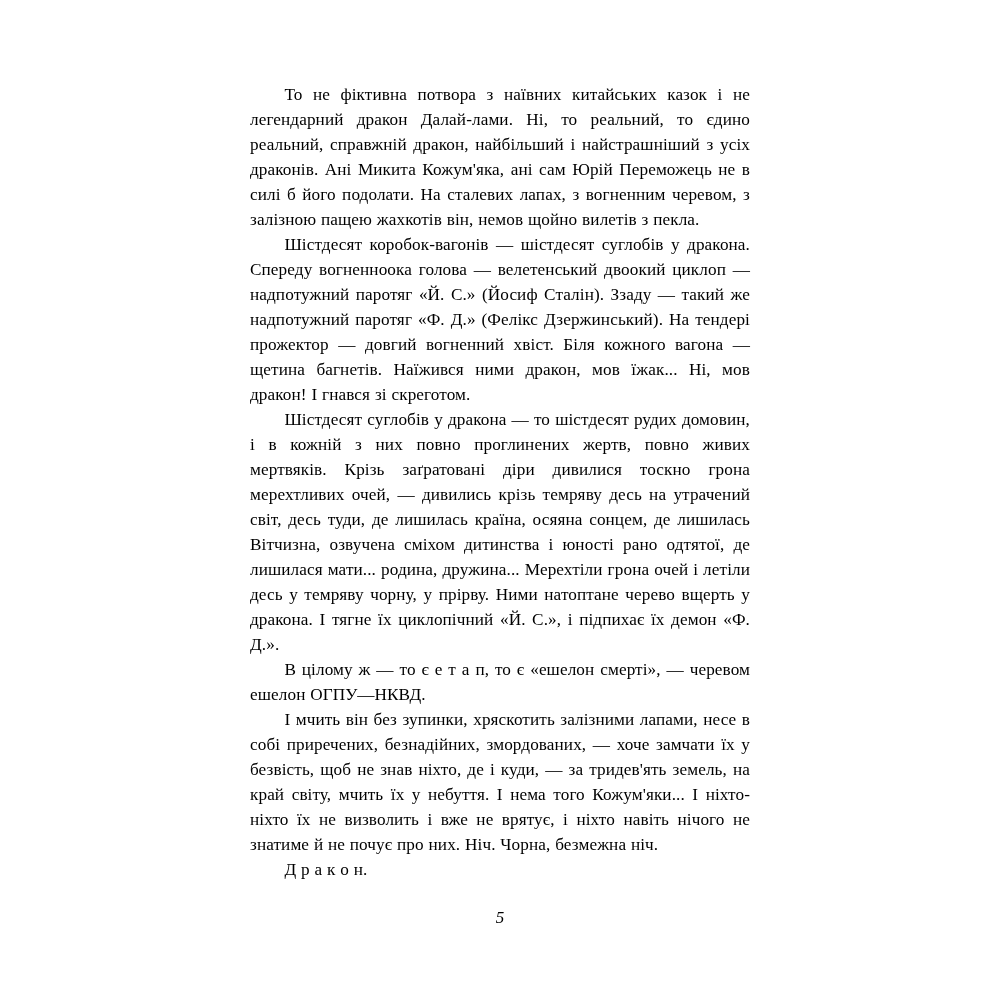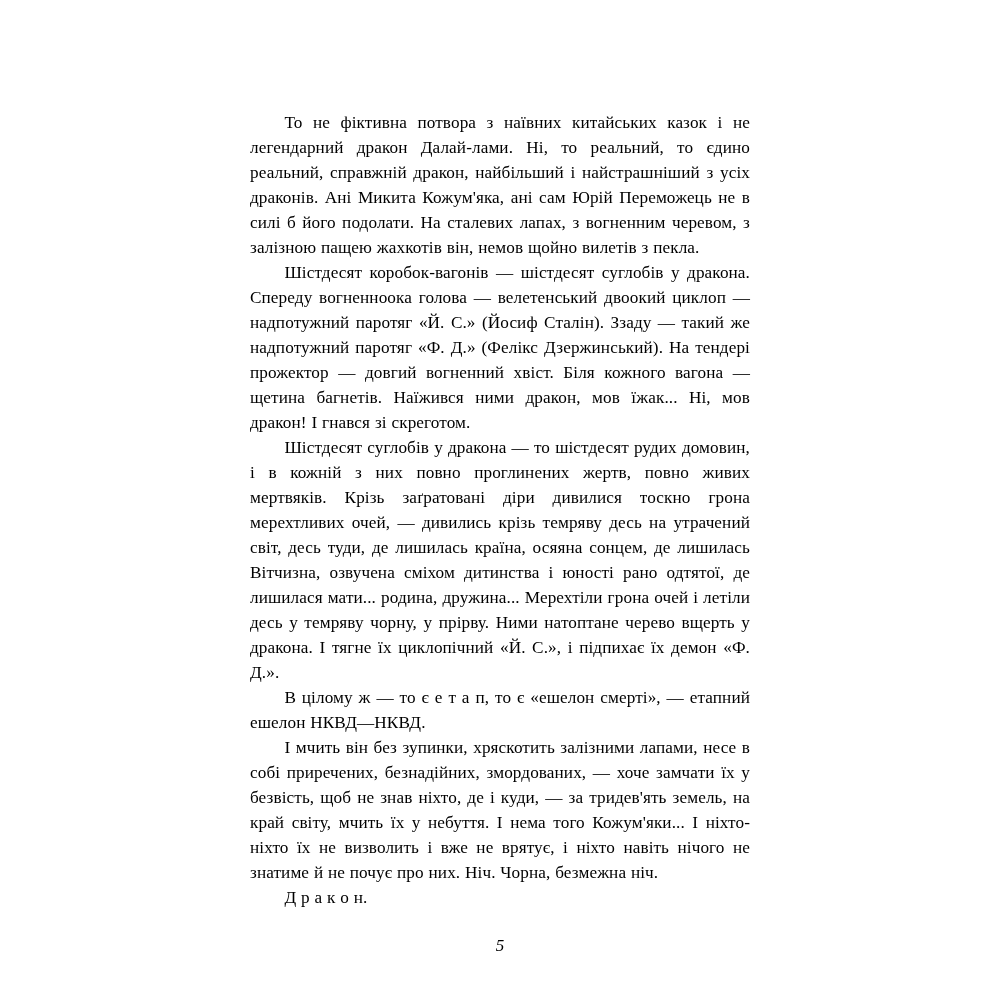--- a/index.html
+++ b/index.html
@@ -12,21 +12,20 @@
     background: #ffffff;
     font-family: "Liberation Serif", serif;
     color: #000000;
     overflow: hidden;
   }
   .page {
     position: relative;
     width: 1000px;
     height: 772px;
     box-sizing: border-box;
-    margin-top: 28px;
   }
   .text-column {
     position: absolute;
     left: 250px;
     top: 82px;
     width: 500px;
   }
   .para {
     margin: 0;
     text-indent: 2.0em;
@@ -51,20 +50,20 @@
 </style>
 </head>
 <body>
 
 <div class="page">
 
   <div class="text-column">
     <p class="para">То не фіктивна потвора з наївних китайських казок і не легендарний дракон Далай-лами. Ні, то реальний, то єдино реальний, справжній дракон, найбільший і найстрашніший з усіх драконів. Ані Микита Кожум'яка, ані сам Юрій Переможець не в силі б його подолати. На сталевих лапах, з вогненним черевом, з залізною пащею жахкотів він, немов щойно вилетів з пекла.</p>
     <p class="para">Шістдесят коробок-вагонів — шістдесят суглобів у дракона. Спереду вогненноока голова — велетенський двоокий циклоп — надпотужний паротяг «Й. С.» (Йосиф Сталін). Ззаду — такий же надпотужний паротяг «Ф. Д.» (Фелікс Дзержинський). На тендері прожектор — довгий вогненний хвіст. Біля кожного вагона — щетина багнетів. Наїжився ними дракон, мов їжак... Ні, мов дракон! І гнався зі скреготом.</p>
     <p class="para">Шістдесят суглобів у дракона — то шістдесят рудих домовин, і в кожній з них повно проглинених жертв, повно живих мертвяків. Крізь заґратовані діри дивилися тоскно грона мерехтливих очей, — дивились крізь темряву десь на утрачений світ, десь туди, де лишилась країна, осяяна сонцем, де лишилась Вітчизна, озвучена сміхом дитинства і юності рано одтятої, де лишилася мати... родина, дружина... Мерехтіли грона очей і летіли десь у темряву чорну, у прірву. Ними натоптане черево вщерть у дракона. І тягне їх циклопічний «Й. С.», і підпихає їх демон «Ф. Д.».</p>
-    <p class="para">В цілому ж — то є  е т а п, то є «ешелон смерті», — етапний ешелон НКВД—НКВД.</p>
+    <p class="para">В цілому ж — то є  е т а п, то є «ешелон смерті», — черевом ешелон ОГПУ—НКВД.</p>
     <p class="para">І мчить він без зупинки, хряскотить залізними лапами, несе в собі приречених, безнадійних, змордованих, — хоче замчати їх у безвість, щоб не знав ніхто, де і куди, — за тридев'ять земель, на край світу, мчить їх у небуття. І нема того Кожум'яки... І ніхто-ніхто їх не визволить і вже не врятує, і ніхто навіть нічого не знатиме й не почує про них. Ніч. Чорна, безмежна ніч.</p>
     <p class="para">Д р а к о н.</p>
   </div>
 
   <div class="page-number">5</div>
 
 </div>
 
 </body></html>

